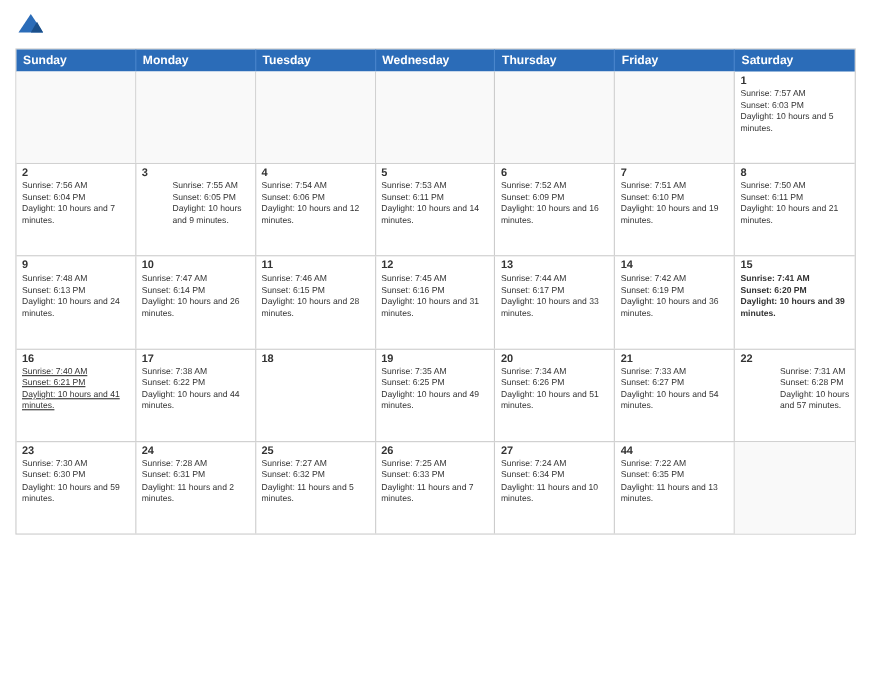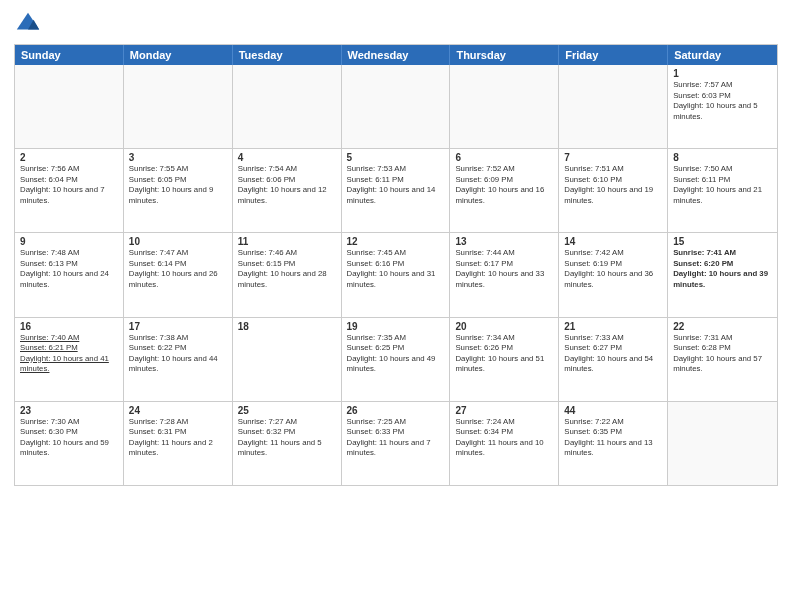--- a/index.html
+++ b/index.html
@@ -153,21 +153,21 @@
         </div>
         <div class="cal-row">
           <div class="cal-cell">
             <div class="day-num">2</div>
             <div class="day-info" style="white-space: pre-line;">Sunrise: 7:56 AM
 Sunset: 6:04 PM
 Daylight: 10 hours and 7 minutes.</div>
           </div>
           <div class="cal-cell">
             <div class="day-num">3</div>
-            <div class="day-info" style="white-space: pre-line;">Sunrise: 7:55 AM
+            <div class="day-info" style="white-space: pre-line; margin-left: 28px;">Sunrise: 7:55 AM
 Sunset: 6:05 PM
 Daylight: 10 hours and 9 minutes.</div>
           </div>
           <div class="cal-cell">
             <div class="day-num">4</div>
             <div class="day-info" style="white-space: pre-line;">Sunrise: 7:54 AM
 Sunset: 6:06 PM
 Daylight: 10 hours and 12 minutes.</div>
           </div>
           <div class="cal-cell">
@@ -268,21 +268,21 @@
 Daylight: 10 hours and 51 minutes.</div>
           </div>
           <div class="cal-cell">
             <div class="day-num">21</div>
             <div class="day-info" style="white-space: pre-line;">Sunrise: 7:33 AM
 Sunset: 6:27 PM
 Daylight: 10 hours and 54 minutes.</div>
           </div>
           <div class="cal-cell">
             <div class="day-num">22</div>
-            <div class="day-info" style="white-space: pre-line;">Sunrise: 7:31 AM
+            <div class="day-info" style="white-space: pre-line; margin-left: 36px;">Sunrise: 7:31 AM
 Sunset: 6:28 PM
 Daylight: 10 hours and 57 minutes.</div>
           </div>
         </div>
         <div class="cal-row">
           <div class="cal-cell">
             <div class="day-num">23</div>
             <div class="day-info" style="white-space: pre-line;">Sunrise: 7:30 AM
 Sunset: 6:30 PM
 Daylight: 10 hours and 59 minutes.</div>

